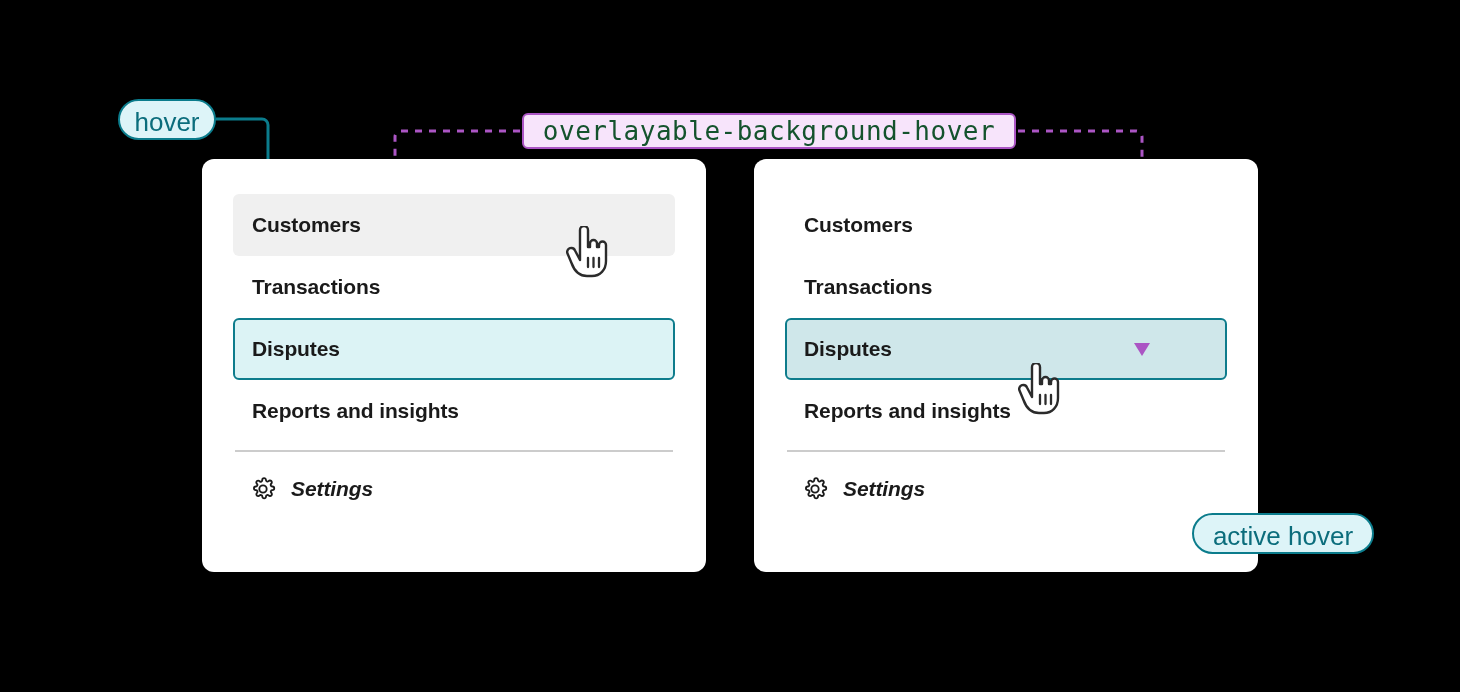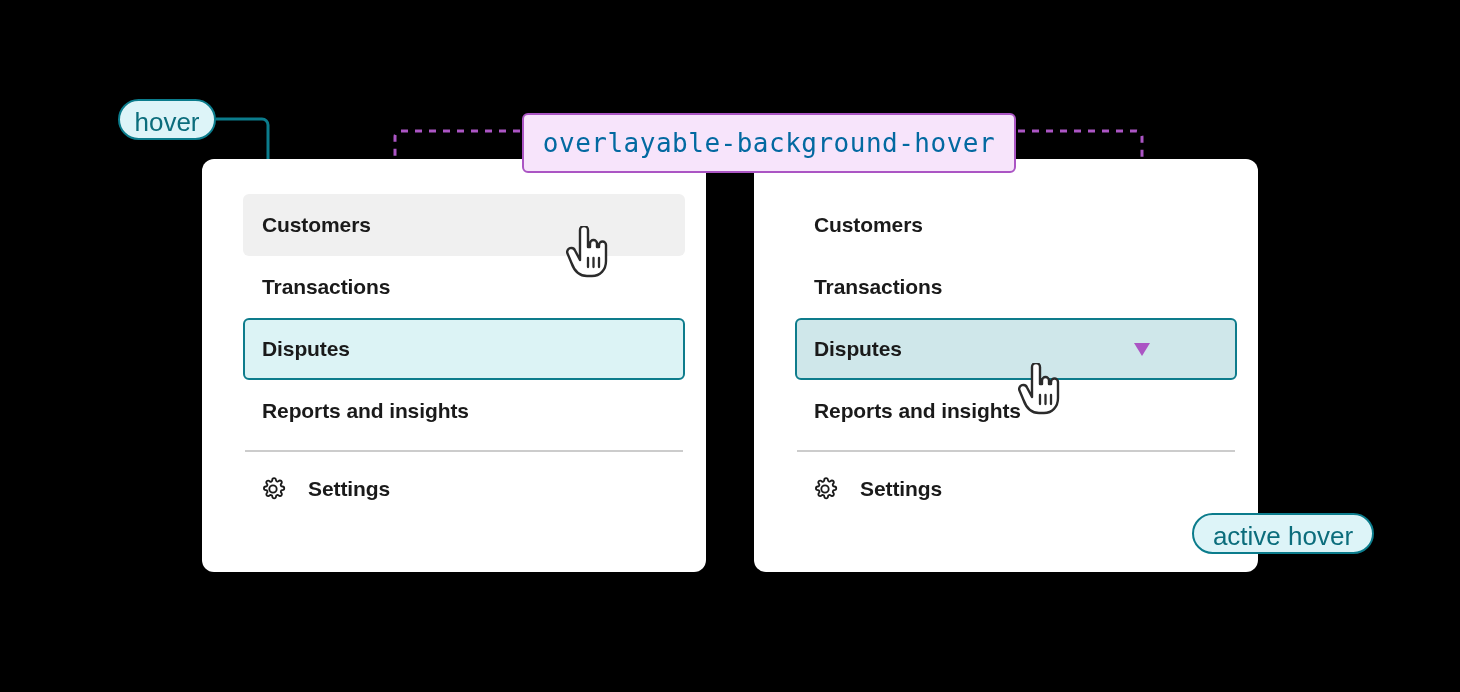--- a/index.html
+++ b/index.html
@@ -41,21 +41,21 @@
     background: #ffffff;
     border-radius: 12px;
     z-index: 2;
     box-sizing: border-box;
   }
   #card-left  { left: 202px; top: 159px; width: 504px; height: 413px; }
   #card-right { left: 754px; top: 159px; width: 504px; height: 413px; }
 
   .nav-list {
     position: absolute;
-    left: 41px;
+    left: 31px;
     top: 35px;
     width: 442px;
   }
 
   .nav-item {
     box-sizing: border-box;
     height: 62px;
     display: flex;
     align-items: center;
     padding: 0 17px;
@@ -80,21 +80,22 @@
   .nav-item .nav-label { pointer-events: none; }
 
   .nav-divider {
     height: 2px;
     background: #cccccc;
     margin: 8px 2px 6px 2px;
   }
 
   .nav-item.settings {
     padding-left: 15px;
-    gap: 22px;
+    gap: 15px;
+    font-style: italic;
   }
   .gear-icon {
     width: 26px;
     height: 26px;
     flex: 0 0 26px;
     display: block;
   }
 
   
   .pill {
@@ -119,25 +120,25 @@
   
   .code-token {
     position: absolute;
     box-sizing: border-box;
     display: flex;
     align-items: center;
     justify-content: center;
     left: 522px;
     top: 113px;
     width: 494px;
-    height: 60px;
+    height: 36px;
     background: #f7e4fb;
     border: 2px solid #ab55c4;
     border-radius: 6px;
-    color: #0369a1;
+    color: #14532d;
     font-family: "DejaVu Sans Mono", monospace;
     font-size: 26px;
     letter-spacing: 0.5px;
     white-space: nowrap;
     z-index: 6;
   }
 
   
   .cursor {
     position: absolute;

